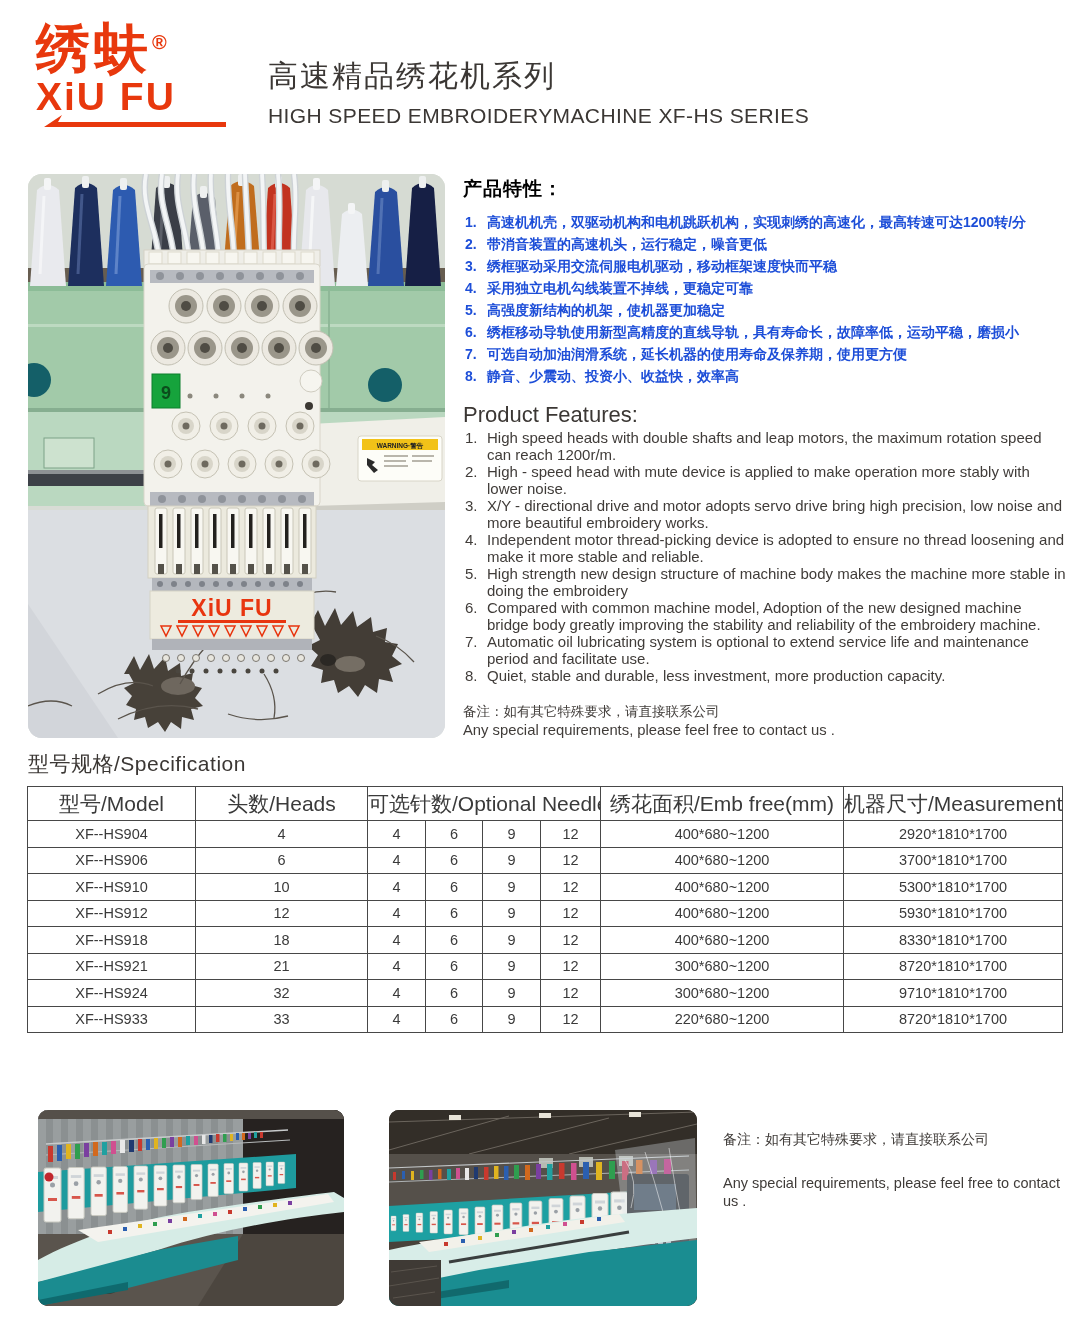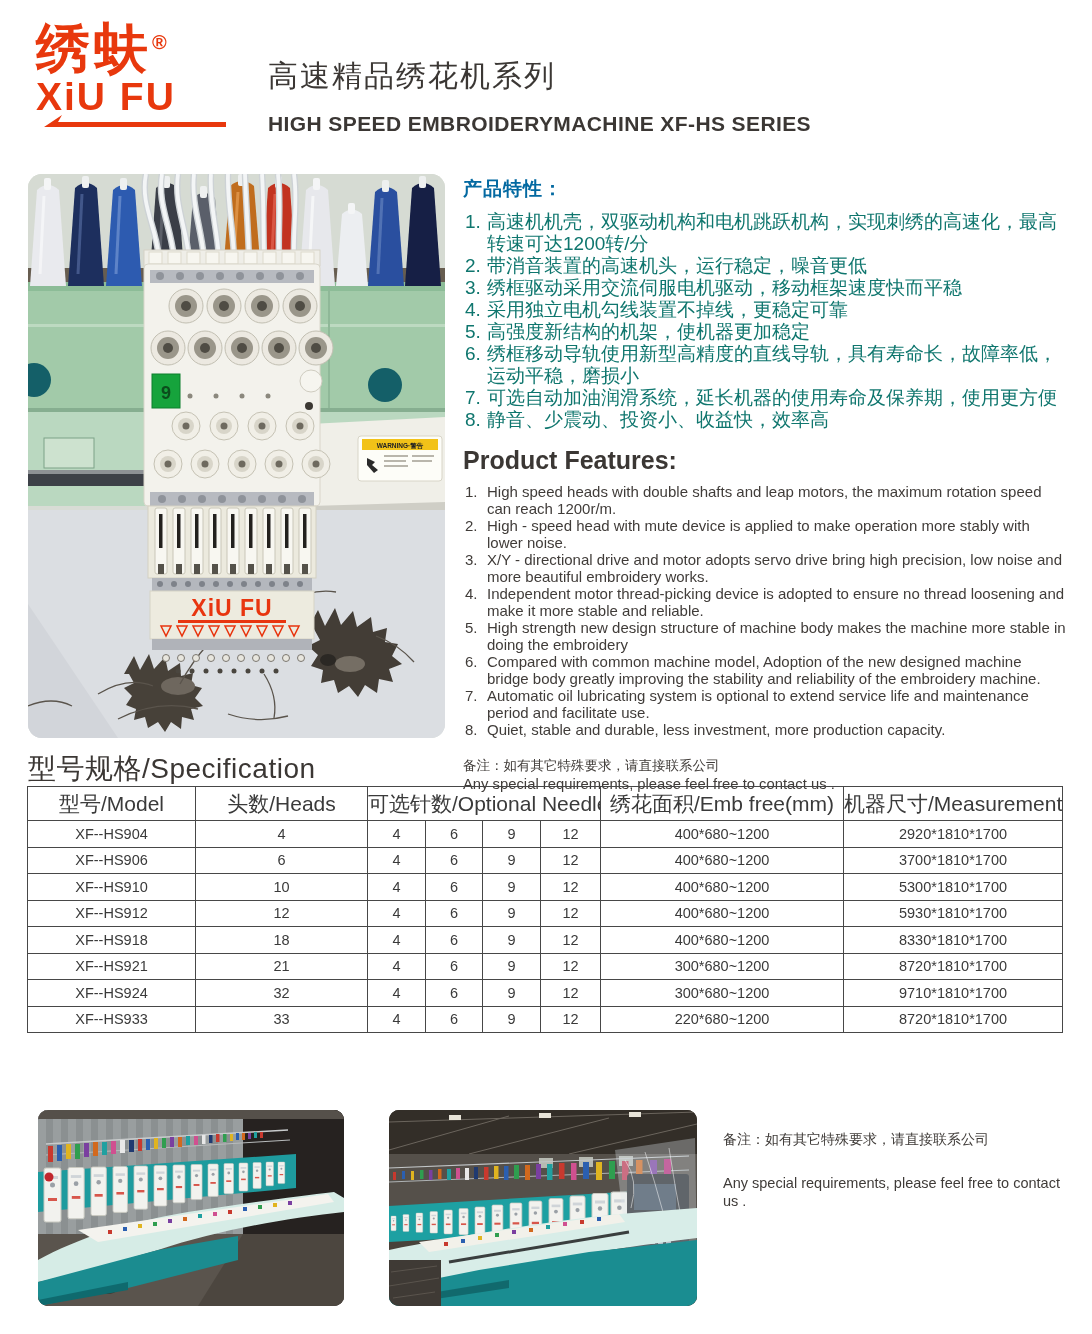--- a/index.html
+++ b/index.html
@@ -11,41 +11,41 @@
 
   
   .logo { position:absolute; left:36px; top:20px; width:210px; }
   .logo-cn { font-size:54px; font-weight:700; color:#e8380d; letter-spacing:4px; line-height:1.05; }
   .logo-cn sup { font-size:20px; vertical-align:18px; letter-spacing:0; }
   .logo-en { font-size:39px; font-weight:800; color:#e8380d; letter-spacing:2px; margin-top:0px; line-height:1; }
   .logo-underline { display:block; margin-top:-2px; }
 
   .title-block { position:absolute; left:268px; top:56px; }
   .title-cn { font-size:30px; font-weight:500; color:#3b3734; letter-spacing:2px; }
-  .title-en { font-size:21px; font-weight:700; color:#3b3734; margin-top:15px; letter-spacing:.4px; }
+  .title-en { font-size:21px; font-weight:400; color:#3b3734; margin-top:7px; letter-spacing:.4px; }
 
   
   .main-photo { position:absolute; left:28px; top:174px; width:417px; height:564px; border-radius:14px; overflow:hidden; background:#d8dcd5; }
   .main-photo svg { display:block; }
 
   
   .features { position:absolute; left:463px; top:176px; width:604px; }
-  .h-cn { font-size:19px; font-weight:700; color:#0369a1; margin-bottom:9px; letter-spacing:1px; }
+  .h-cn { font-size:19px; font-weight:700; color:#000000; margin-bottom:9px; letter-spacing:1px; }
   ol.list { list-style:none; counter-reset:n; }
   ol.list li { counter-increment:n; position:relative; padding-left:24px; }
   ol.list li::before { content:counter(n) "."; position:absolute; left:2px; top:0; }
-  .list-cn { font-size:19px; line-height:22px; color:#0f766e; }
-  .h-en { font-size:25px; font-weight:700; color:#3b3734; margin:15px 0 8px; }
+  .list-cn { font-size:14px; line-height:22px; color:#1d4ed8;font-weight:bold; }
+  .h-en { font-size:22px; font-weight:400; color:#3b3734; margin:15px 0 1px; }
   .list-en { font-size:15px; line-height:17px; color:#403c39; }
   .side-note { margin-top:19px; }
   .side-note .cn { font-size:13.5px; line-height:18px; color:#403c39; }
   .side-note .en { font-size:14.8px; line-height:18px; color:#403c39; }
 
   
-  .spec-title { position:absolute; left:28px; top:750px; font-size:28px; font-weight:500; color:#3b3734; letter-spacing:.5px; }
+  .spec-title { position:absolute; left:28px; top:750px; font-size:21px; font-weight:500; color:#3b3734; letter-spacing:.5px; }
   table.spec { position:absolute; left:27px; top:786px; width:1035px; border-collapse:collapse; table-layout:fixed; }
   .spec th, .spec td { border:1px solid #474747; text-align:center; color:#3a3a3a; overflow:hidden; white-space:nowrap; }
   .spec th { height:34px; font-size:21px; font-weight:400; }
   .spec td { height:26.5px; font-size:14.5px; font-weight:400; }
 
   
   .photo-small { position:absolute; top:1110px; height:196px; border-radius:10px; overflow:hidden; background:#3c352e; }
   .photo-a { left:38px; width:306px; }
   .photo-b { left:389px; width:308px; }
   .bottom-note { position:absolute; left:723px; top:1130px; width:348px; color:#3f3b38; }

